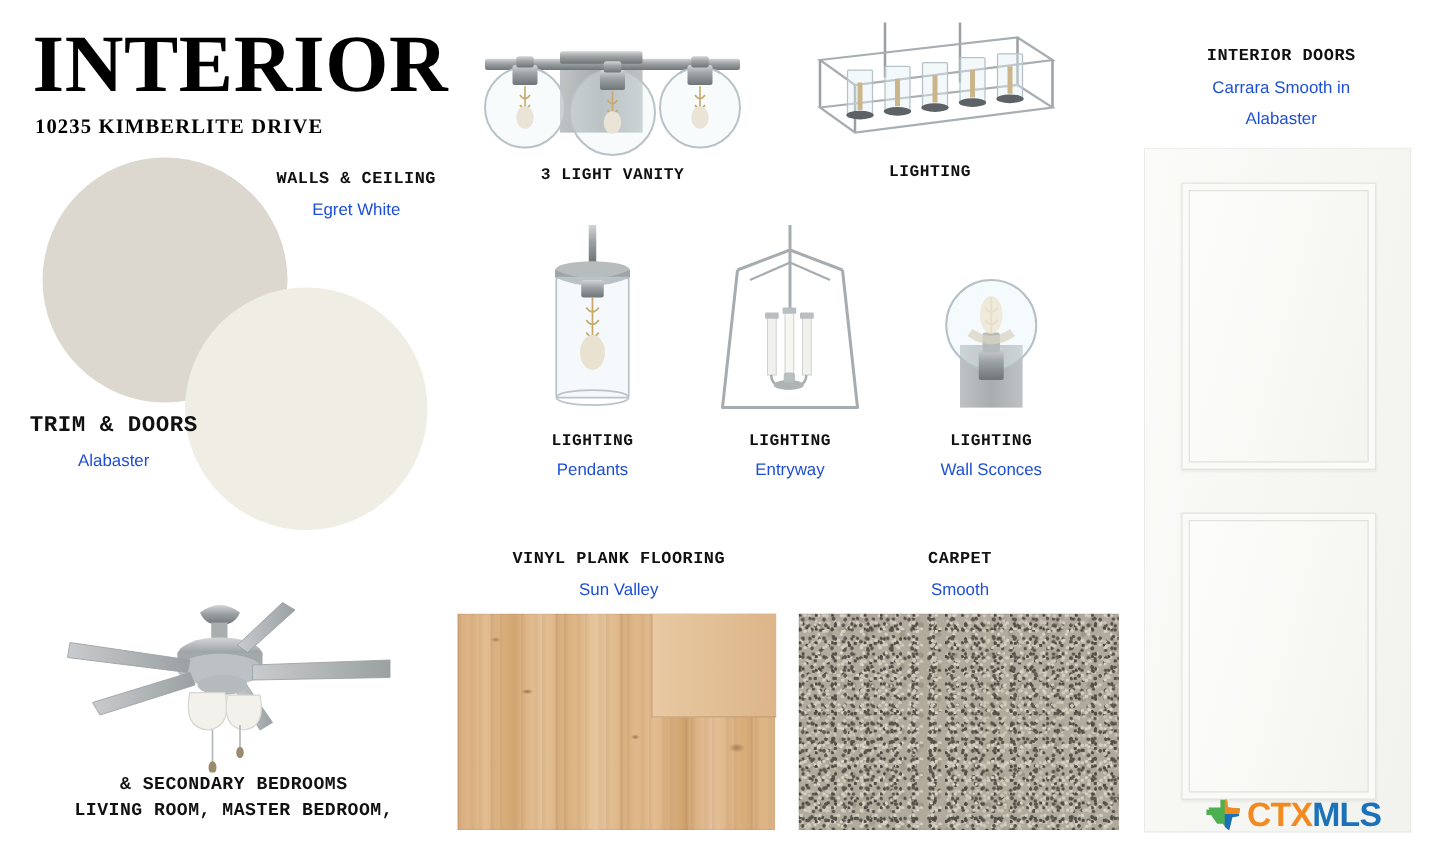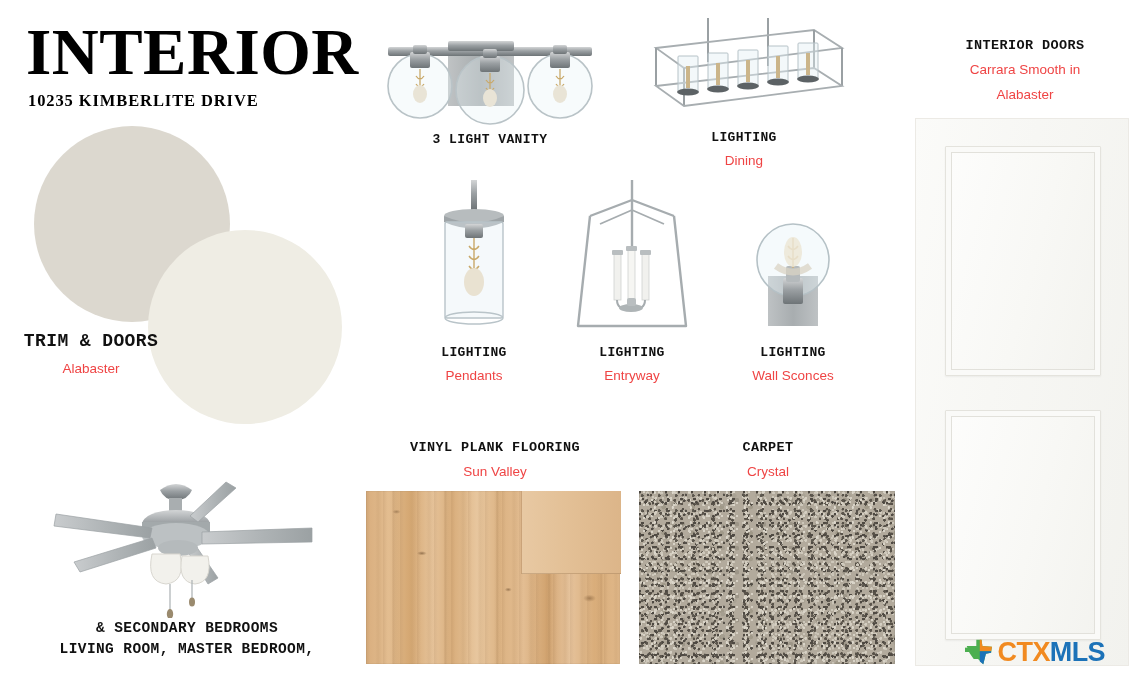--- a/index.html
+++ b/index.html
@@ -26,21 +26,21 @@
     font-family: Liberation Mono, monospace;
     font-weight: bold;
     letter-spacing: 0.4px;
     color: #111111;
     text-align: center;
     line-height: 1.22;
   }
   .cap-sub {
     font-family: "Liberation Sans", sans-serif;
     font-weight: normal;
-    color: #ef4444;
+    color: #1d4ed8;
     text-align: center;
     line-height: 1.25;
   }
   .abs { position: absolute; }
 
   
   #header-block { left: 26px; top: 20px; width: 330px; }
   #board-title {
     font-family: "Liberation Serif", serif;
     font-weight: bold;
@@ -224,20 +224,24 @@
   <div class="abs" id="header-block">
     <div id="board-title">INTERIOR</div>
     <div id="board-address">10235 KIMBERLITE DRIVE</div>
   </div>
 
   <div class="abs" id="swatch-group">
     <div class="swatch" id="swatch-egret" style="background: rgb(220, 216, 207);"></div>
     <div class="swatch" id="swatch-alabaster" style="background: rgb(239, 237, 228);"></div>
   </div>
 
+  <div class="abs" id="walls-label">
+    <div class="cap-title">WALLS &amp; CEILING</div>
+    <div class="cap-sub">Egret White</div>
+  </div>
 
   <div class="abs" id="trim-label">
     <div class="cap-title">TRIM &amp; DOORS</div>
     <div class="cap-sub">Alabaster</div>
   </div>
 
   <div class="abs" id="vanity-wrap">
     <svg width="240" height="118" viewBox="0 0 240 118">
       <defs>
         <linearGradient id="nk" x1="0" y1="0" x2="0" y2="1">
@@ -324,21 +328,20 @@
           <ellipse cx="82" cy="75" rx="11" ry="3.5"></ellipse>
           <ellipse cx="112" cy="72" rx="11" ry="3.5"></ellipse>
           <ellipse cx="142" cy="68" rx="11" ry="3.5"></ellipse>
           <ellipse cx="172" cy="65" rx="11" ry="3.5"></ellipse>
         </g>
       </g>
     </svg>
   </div>
   <div class="fix-cap" id="dining-cap">
     <div class="cap-title">LIGHTING</div>
-    <div class="cap-sub">Dining</div>
   </div>
 
   <div class="abs" id="pendant-wrap">
     <svg width="112" height="156" viewBox="0 0 112 156">
       <rect x="53" y="0" width="6" height="30" fill="url(#nk)"></rect>
       <ellipse cx="56" cy="36" rx="30" ry="7" fill="#b7bcbe"></ellipse>
       <path d="M26 36 q30 13 60 0 v6 q-30 13 -60 0 Z" fill="#9ea4a7"></path>
       <rect x="27" y="42" width="58" height="96" rx="2" fill="rgba(229,240,245,0.40)" stroke="#b9c4c9" stroke-width="1.4"></rect>
       <ellipse cx="56" cy="138" rx="29" ry="6" fill="none" stroke="#b9c4c9" stroke-width="1.4"></ellipse>
       <rect x="47" y="44" width="18" height="14" rx="2" fill="url(#nk)"></rect>
@@ -449,21 +452,21 @@
   <div class="fix-cap" id="vinyl-cap">
     <div class="cap-title">VINYL PLANK FLOORING</div>
     <div class="cap-sub">Sun Valley</div>
   </div>
   <div class="abs" id="vinyl-swatch">
     <div id="vinyl-seam"></div>
   </div>
 
   <div class="fix-cap" id="carpet-cap">
     <div class="cap-title">CARPET</div>
-    <div class="cap-sub">Crystal</div>
+    <div class="cap-sub">Smooth</div>
   </div>
   <div class="abs" id="carpet-swatch"></div>
 
   <div class="fix-cap" id="door-cap">
     <div class="cap-title">INTERIOR DOORS</div>
     <div class="cap-sub">Carrara Smooth in</div>
     <div class="cap-sub">Alabaster</div>
   </div>
   <div class="abs" id="door-panel">
     <div class="door-inset" id="door-inset-top"></div>

